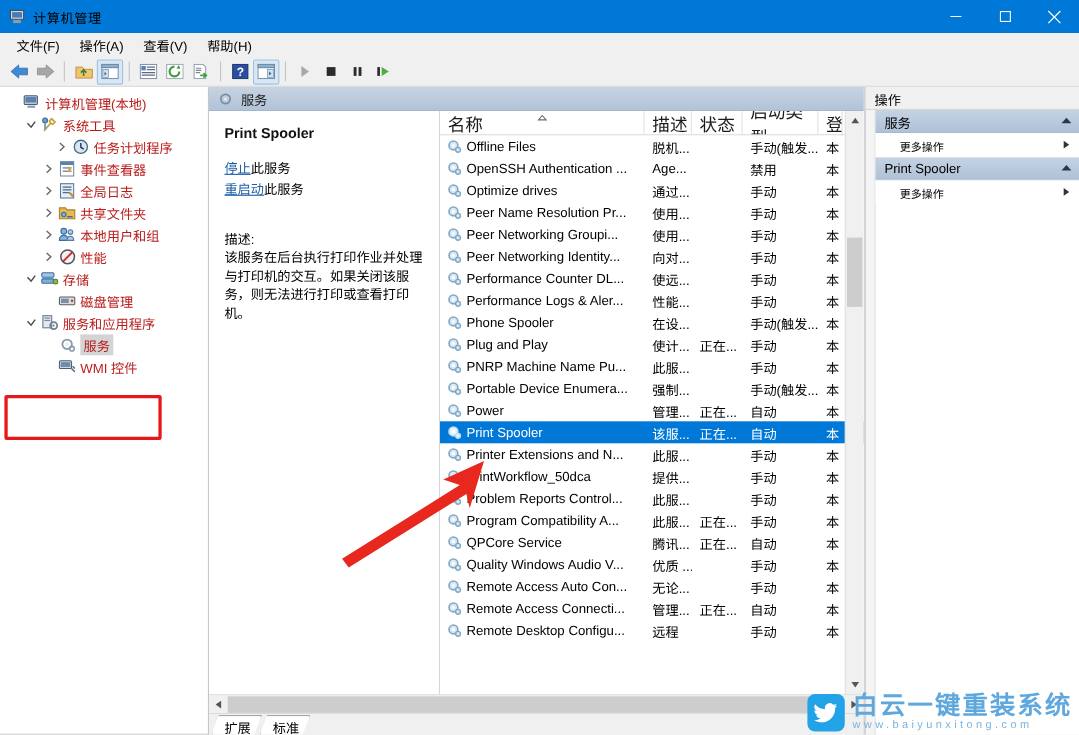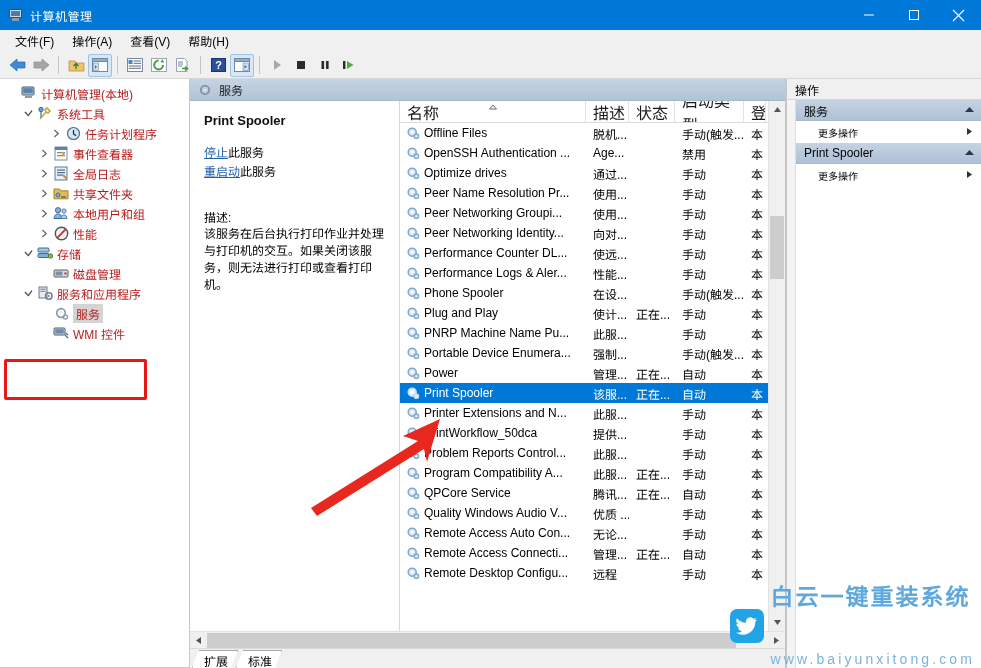--- a/index.html
+++ b/index.html
@@ -29,21 +29,21 @@
     background: #cfd8e3; border: 1px solid #3a4a5c; border-radius: 1px;
   }
   .titlebar .ticon .mon:after {
     content: ""; position: absolute; left: 1px; top: 1px; width: 9px; height: 5px;
     background: #4a7ab5;
   }
   .titlebar .ticon .base {
     position: absolute; left: 4px; top: 11px; width: 7px; height: 3px; background: #8c9bab;
   }
   .titlebar .ttext {
-    color: #ffffff; font-size: 12px; letter-spacing: .5px;
+    color: #000000; font-size: 12px; letter-spacing: .5px;
   }
   .wbtns { position: absolute; right: 0; top: 0; height: 30px; display: flex; }
   .wbtn {
     width: 45px; height: 30px; display: flex; align-items: center; justify-content: center;
     color: #fff;
   }
   .wbtn svg { display: block; }
 
   
   .menubar {
@@ -209,21 +209,21 @@
   .wm-badge {
     width: 34px; height: 34px; background: #22a3e8; border-radius: 7px;
     display: flex; align-items: center; justify-content: center; margin-right: 7px;
   }
   .wm-text { display: flex; flex-direction: column; }
   .wm-main {
     font-size: 23px; color: #5fa8de; font-weight: bold; letter-spacing: 2px;
     line-height: 24px;
   }
   .wm-sub {
-    font-size: 14px; color: #7ab4dd; letter-spacing: 3.1px; line-height: 13px; margin-top: 44px;
+    font-size: 10px; color: #7ab4dd; letter-spacing: 3.1px; line-height: 13px;
   }
 </style>
 </head>
 <body>
 
 <div id="app">
 
   <div class="titlebar">
     <div class="ticon">
       <div class="mon"></div>

